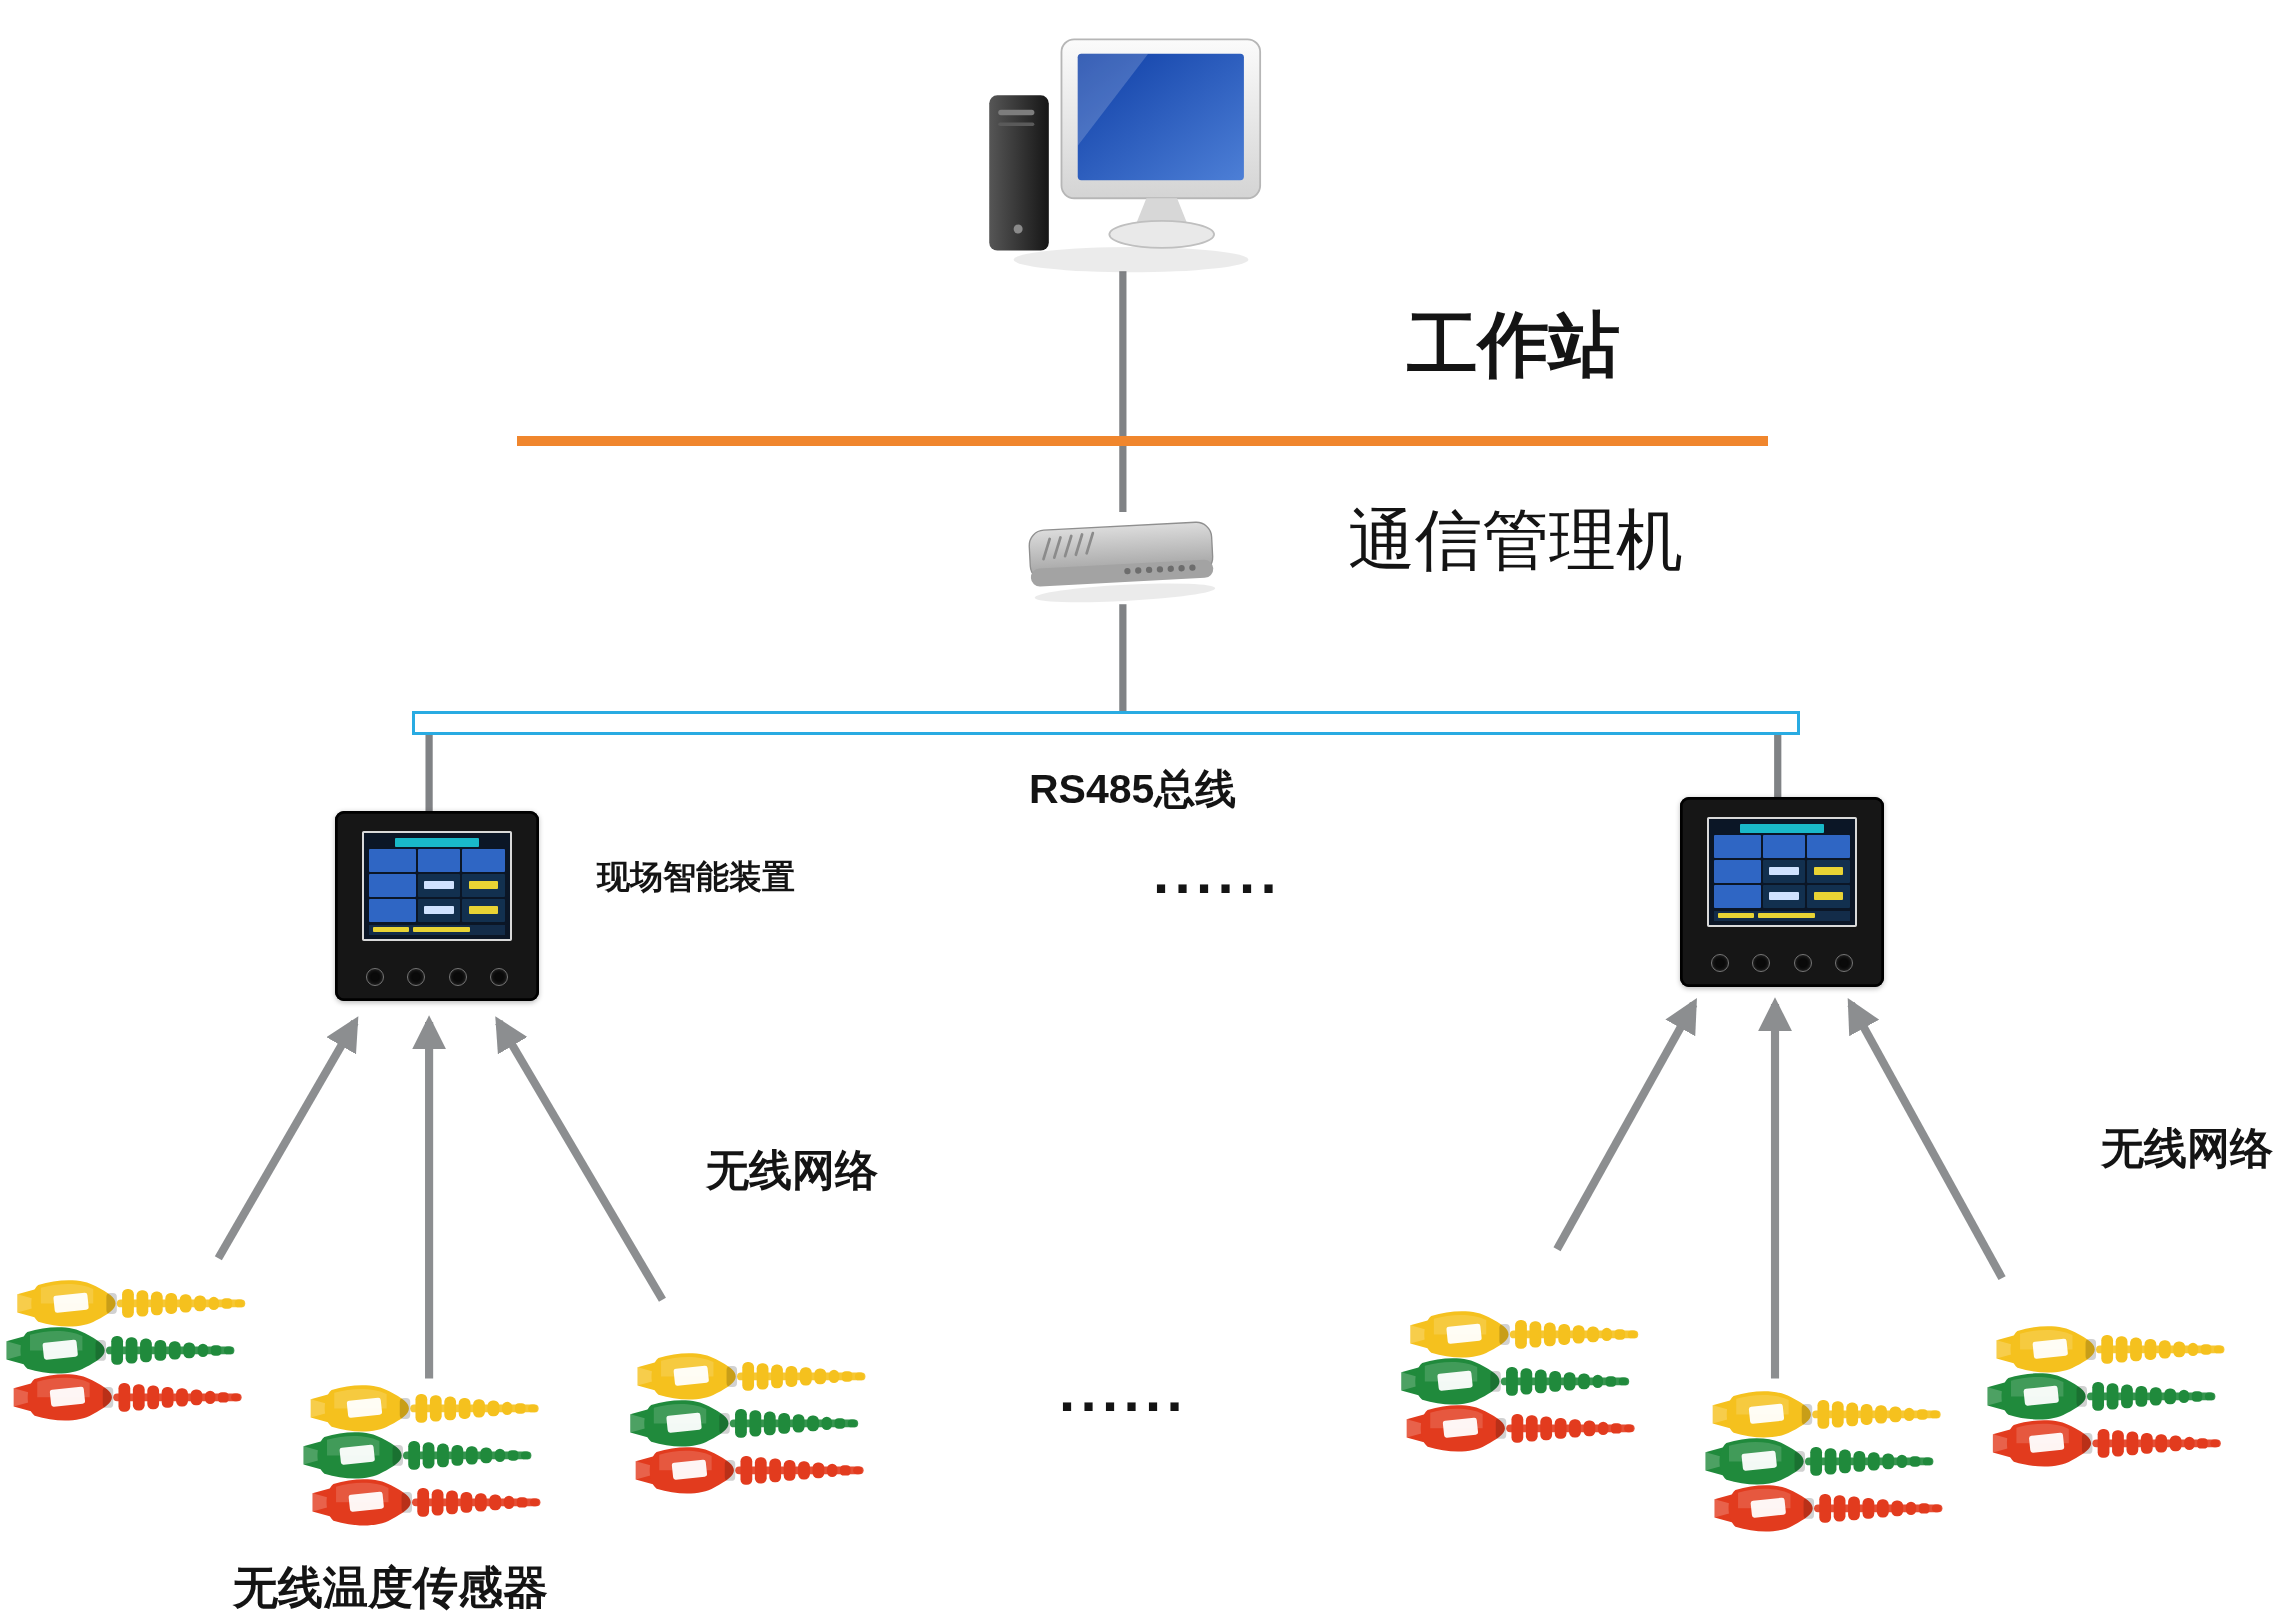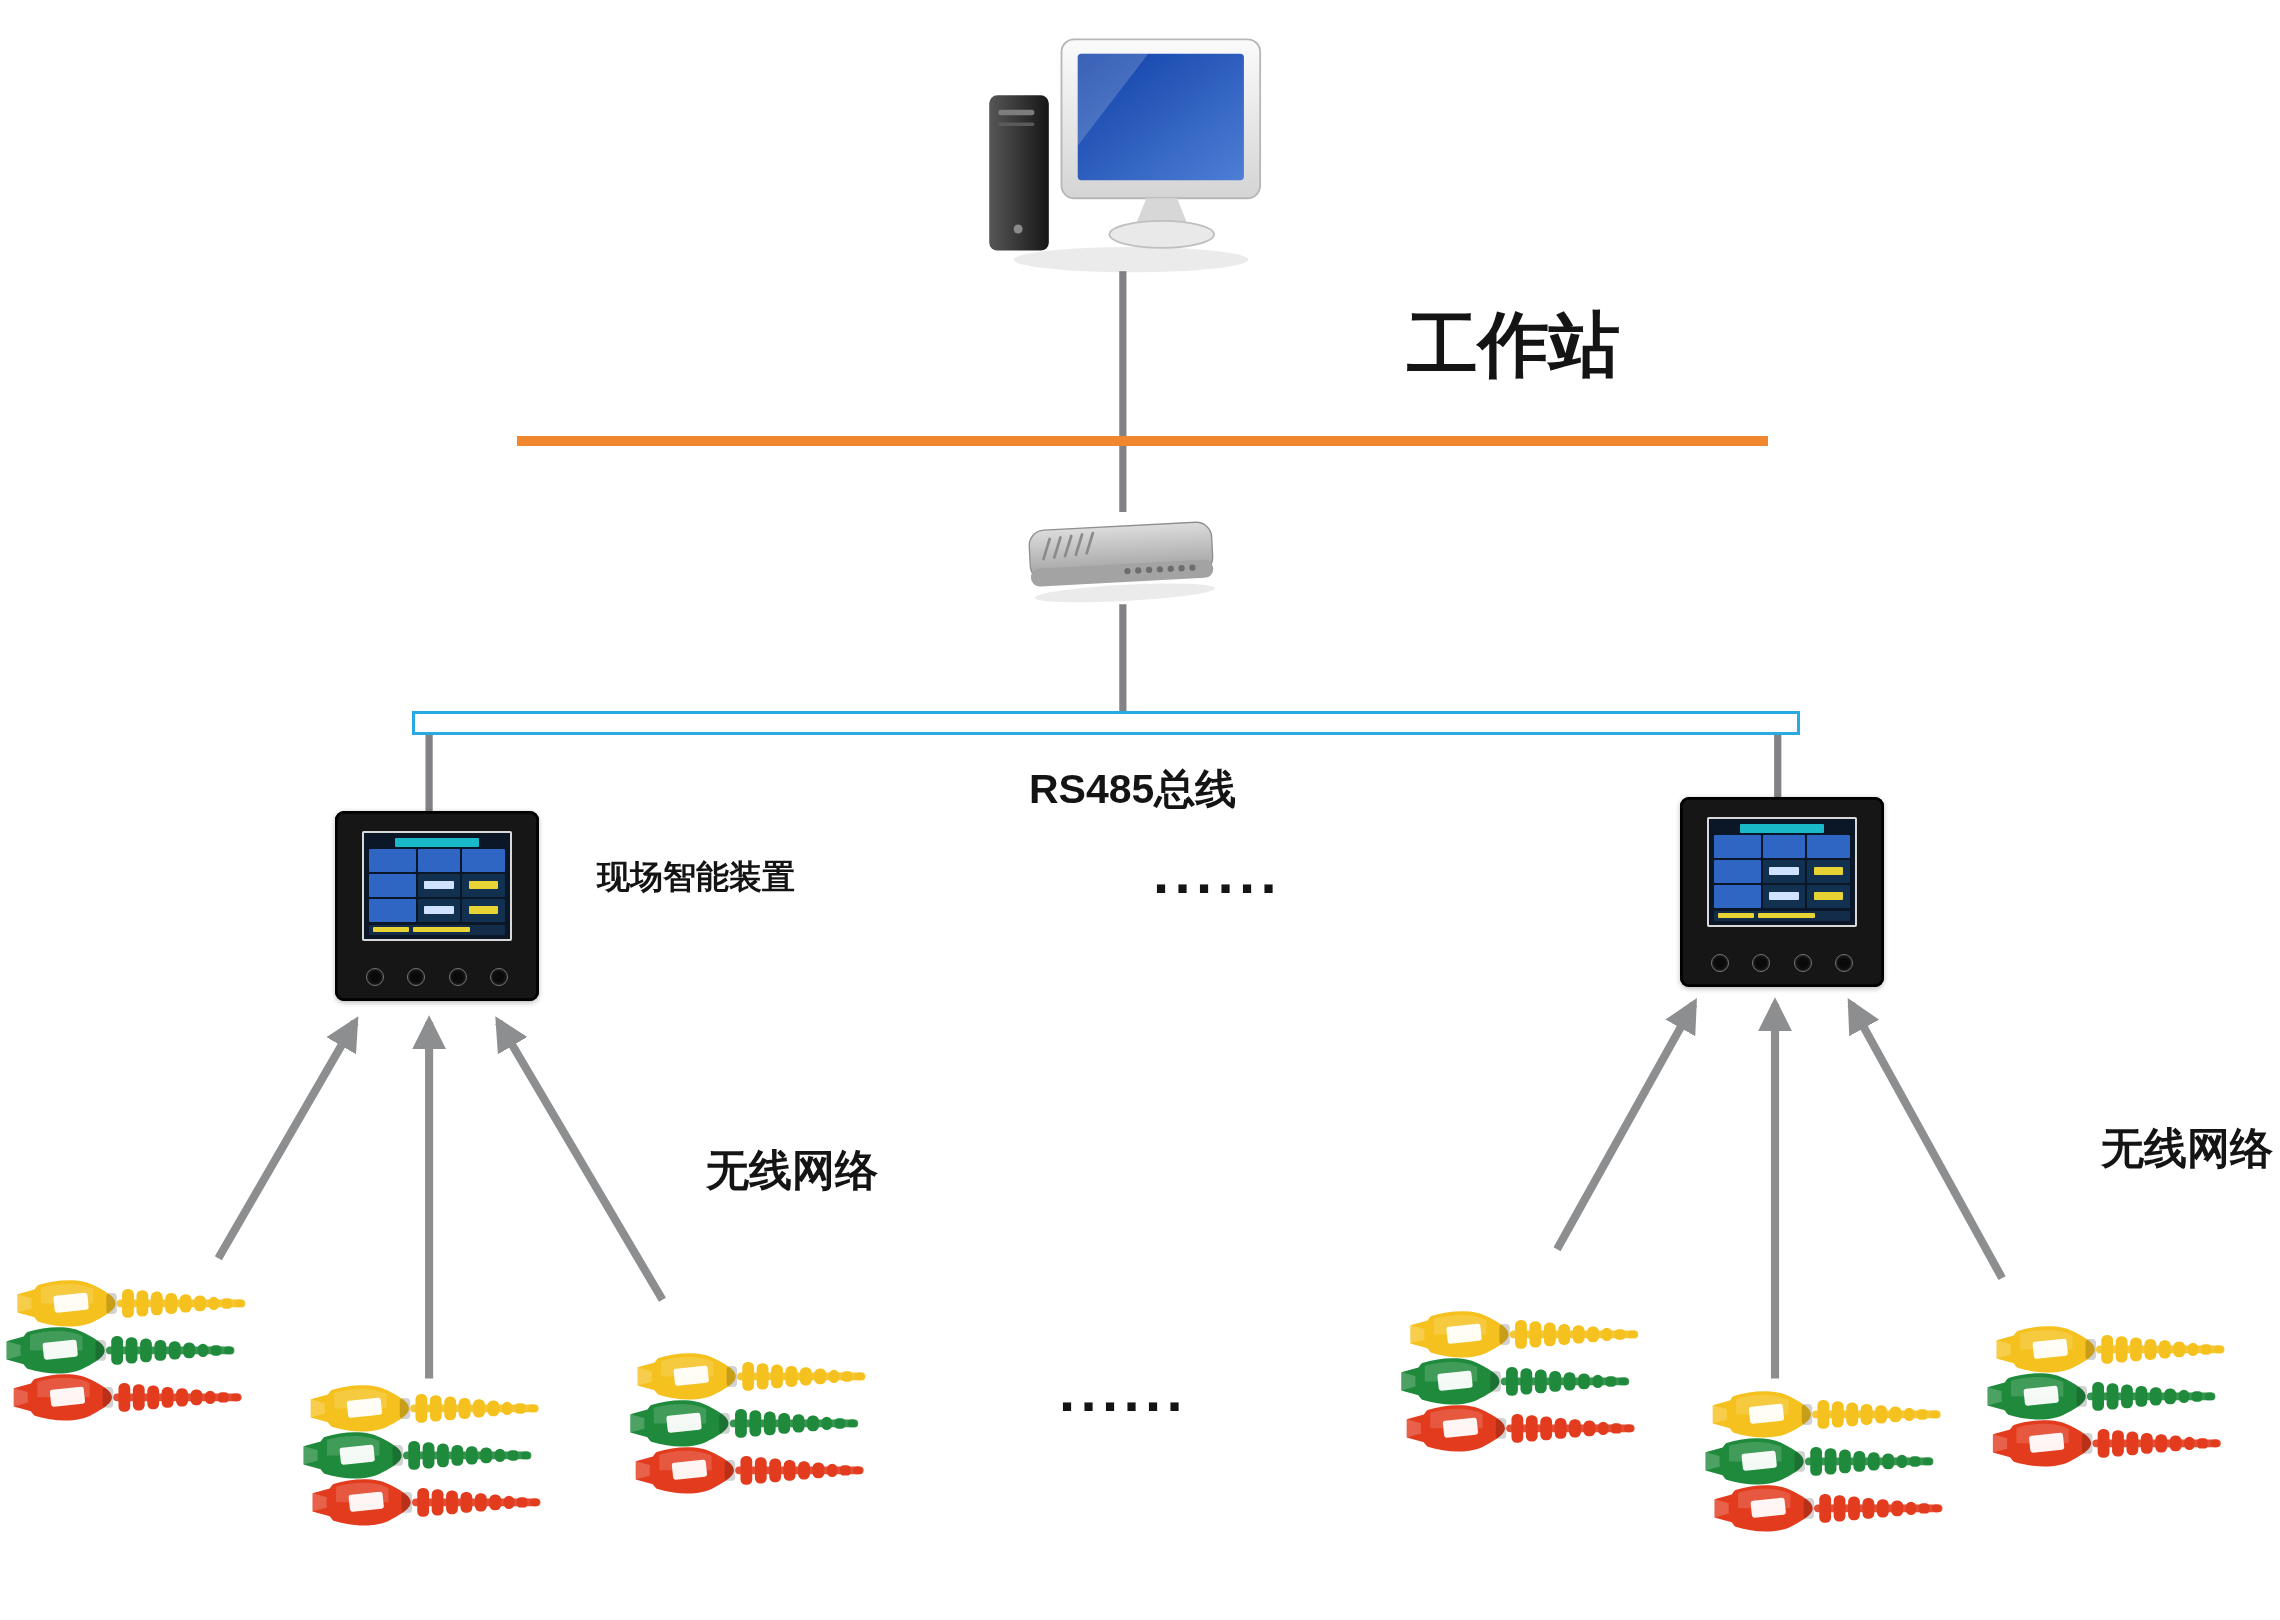--- a/index.html
+++ b/index.html
@@ -290,21 +290,23 @@
     <use href="#clamp" class="clamp-green" transform="translate(2,52) scale(1.45)"></use>
     <use href="#clamp" class="clamp-red" transform="translate(12,104) scale(1.45)"></use>
   </svg>
   <svg class="pic" style="left:1983px;top:1323px" width="253" height="154" viewBox="0 0 280 170">
     <use href="#clamp" class="clamp-yellow" transform="translate(12,0) scale(1.45)"></use>
     <use href="#clamp" class="clamp-green" transform="translate(2,52) scale(1.45)"></use>
     <use href="#clamp" class="clamp-red" transform="translate(8,104) scale(1.45)"></use>
   </svg>
 
   <div class="lbl b" style="left:1407px;top:306px;font-size:71px">工作站</div>
+  <div class="lbl" style="left:1348px;top:503px;font-size:67px;font-weight:400">通信管理机</div>
   <div class="lbl b" style="left:1029px;top:767px;font-size:41px">RS485总线</div>
   <div class="lbl b" style="left:597px;top:859px;font-size:33px">现场智能装置</div>
   <div class="lbl b dots" style="left:1153px;top:841px;font-size:58px">......</div>
   <div class="lbl b" style="left:706px;top:1147px;font-size:43px">无线网络</div>
   <div class="lbl b" style="left:2101px;top:1125px;font-size:43px">无线网络</div>
   <div class="lbl b dots" style="left:1059px;top:1359px;font-size:58px">......</div>
+  <div class="lbl b" style="left:233px;top:1563px;font-size:45px">无线温度传感器</div>
 
 </div>
 
 
 </body></html>

